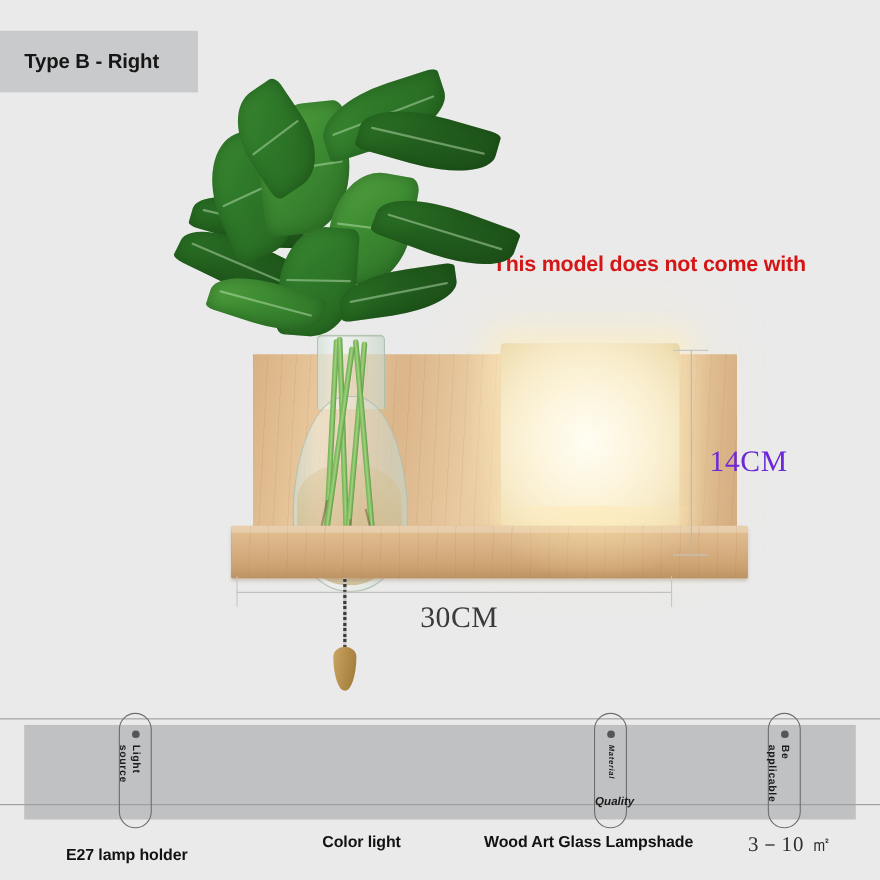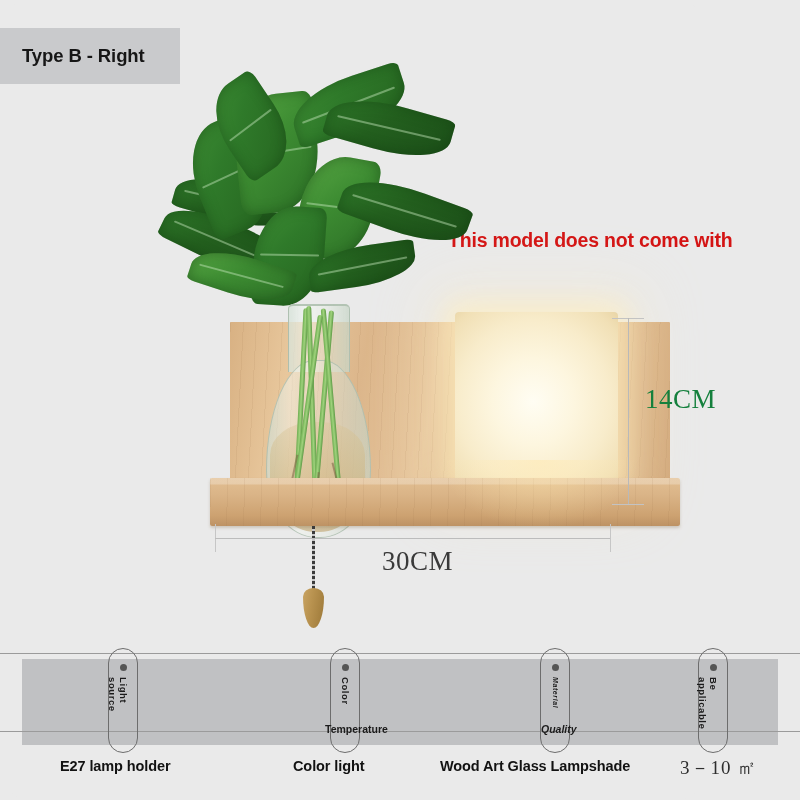--- a/index.html
+++ b/index.html
@@ -225,24 +225,24 @@
     background: #b9b9b9;
   }
   .dim-v-tick {
     position: absolute;
     left: 612px;
     width: 32px; height: 1px;
     background: #c3c3c3;
   }
   .dim-v-label {
     position: absolute;
-    left: 645px; top: 384px;
+    left: 645px; top: 404px;
     font-family: "Liberation Serif", serif;
     font-size: 27px;
-    color: #15803d;
+    color: #6d28d9;
     letter-spacing: .5px;
   }
   .dim-h-line {
     position: absolute;
     left: 215px; top: 538px;
     width: 396px; height: 1px;
     background: #bcbcbc;
   }
   .dim-h-tick {
     position: absolute;
@@ -415,39 +415,34 @@
     <div class="band-fill"></div>
     <div class="band-rule top"></div>
     <div class="band-rule bottom"></div>
 
     <div class="feature-tag" style="left:108px;">
       <div class="tag-dot"></div>
       <div class="tag-rot" style="top:28px;">Light</div>
       <div class="tag-rot" style="top:28px; margin-left:-11px;">source</div>
     </div>
 
-    <div class="feature-tag" style="left:330px;">
-      <div class="tag-dot"></div>
-      <div class="tag-rot" style="top:28px;">Color</div>
-      <div class="tag-sub" style="left:-6px;">Temperature</div>
-    </div>
 
     <div class="feature-tag" style="left:540px;font-style:italic;">
       <div class="tag-dot"></div>
       <div class="tag-rot" style="top:28px; font-size:7px;">Material</div>
       <div class="tag-sub" style="left:0px;">Quality</div>
     </div>
 
     <div class="feature-tag" style="left:698px;">
       <div class="tag-dot"></div>
       <div class="tag-rot" style="top:28px;">Be</div>
       <div class="tag-rot" style="top:28px; margin-left:-11px;">applicable</div>
     </div>
   </div>
 
   <div id="captions">
-    <div class="caption" style="left:60px;">E27 lamp holder</div>
+    <div class="caption" style="left:60px;margin-top:12px;">E27 lamp holder</div>
     <div class="caption" style="left:293px;">Color light</div>
     <div class="caption" style="left:440px;">Wood Art Glass Lampshade</div>
     <div class="caption serif" style="left:680px; top:-3px;">3－10 ㎡</div>
   </div>
 
 </div>
 
 </body></html>

